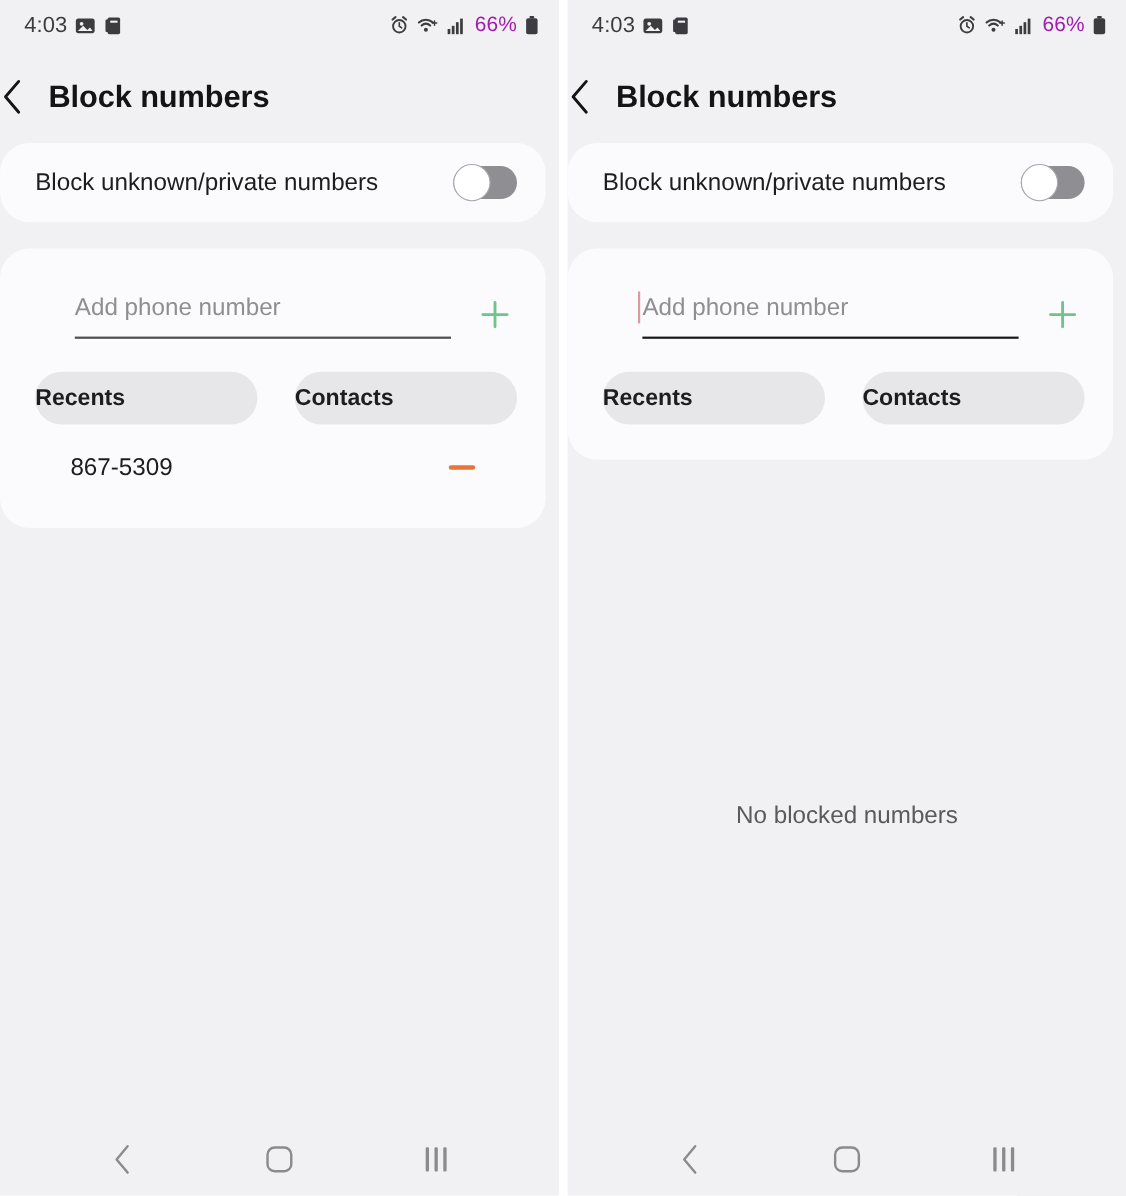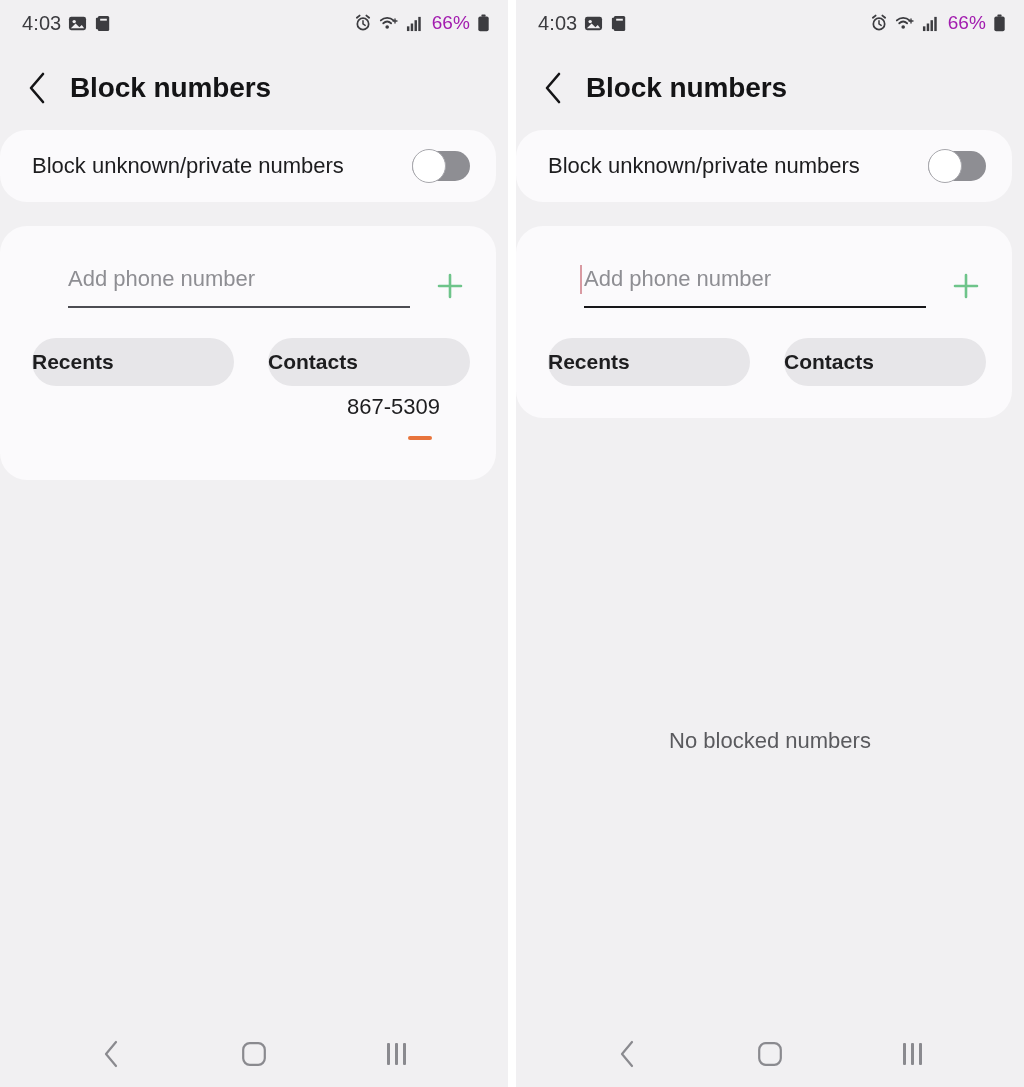--- a/index.html
+++ b/index.html
@@ -54,21 +54,20 @@
     letter-spacing: .1px;
     margin-left: 2px;
   }
   .sicon { display: block; }
 
   
   .header {
     height: 84px;
     display: flex;
     align-items: center;
-    padding-left: 26px;
     gap: 22px;
   }
   .back-chevron { display: block; }
   .header-title {
     font-size: 28px;
     font-weight: bold;
     color: #141416;
     letter-spacing: -0.1px;
   }
 
@@ -176,24 +175,23 @@
     justify-content: flex-start;
     font-size: 21px;
     font-weight: bold;
     color: #1d1d1f;
   }
 
   
   .blocked-row {
     height: 62px;
     display: flex;
-    align-items: flex-end;
+    align-items: center;
     justify-content: space-between;
     padding: 0 30px 0 32px;
-    flex-direction: column;
   }
   .blocked-number {
     font-size: 22px;
     color: #1d1d1f;
   }
   .minus-btn {
     width: 40px;
     height: 40px;
     display: flex;
     align-items: center;

